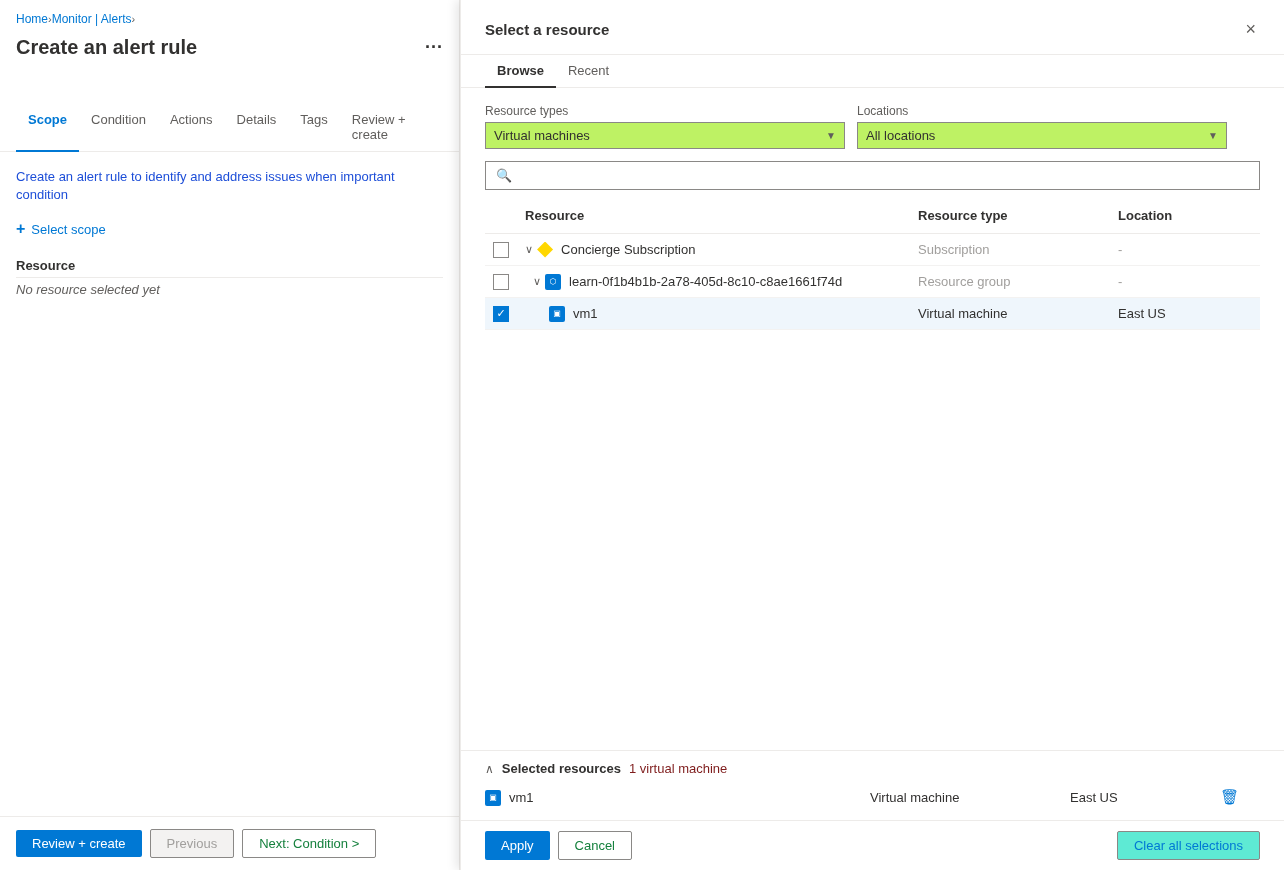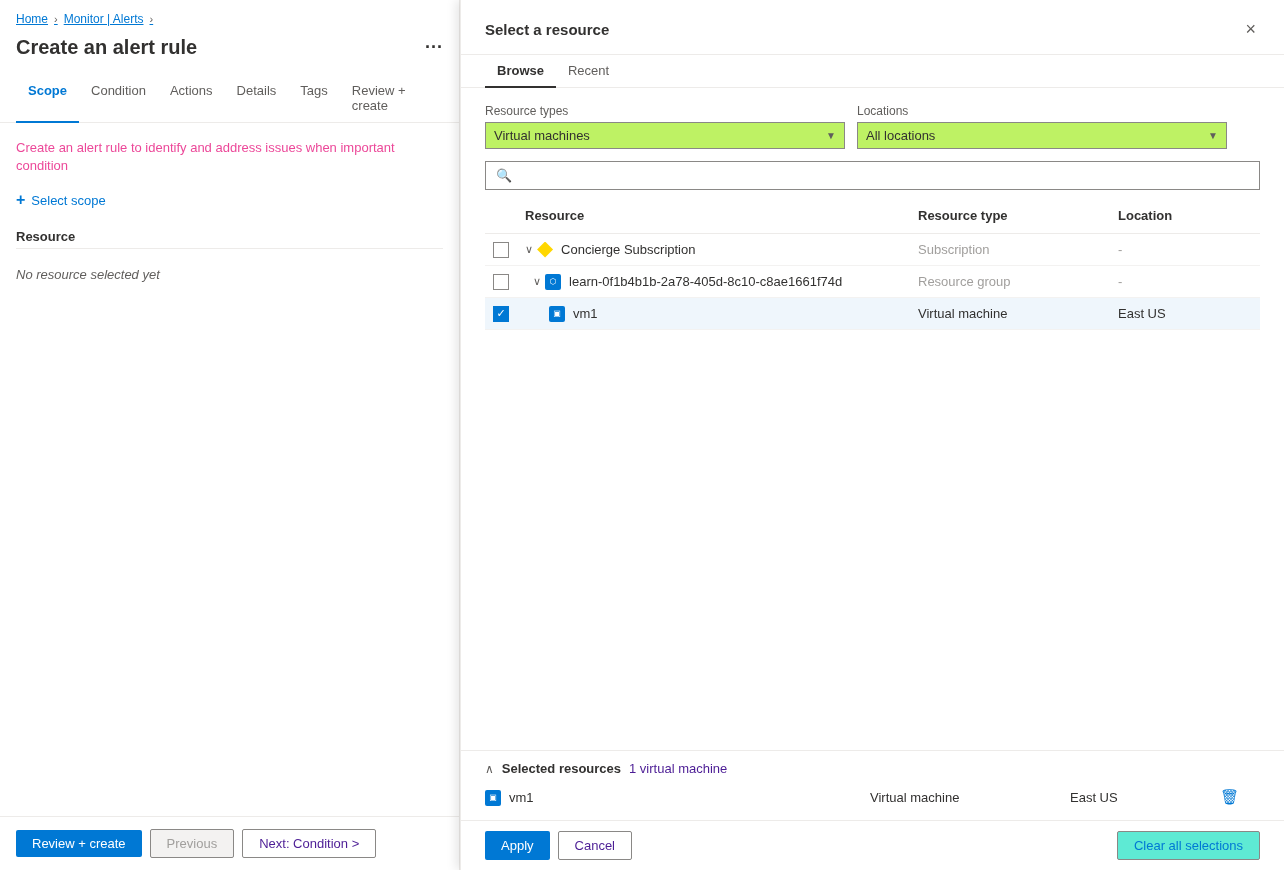--- a/index.html
+++ b/index.html
@@ -13,25 +13,23 @@
       height: 870px;
       background: #fff;
       border-right: 1px solid #edebe9;
       display: flex;
       flex-direction: column;
     }
 
     .breadcrumb {
       display: flex;
       align-items: center;
-      gap: 6px;
       padding: 12px 16px 6px;
       font-size: 12px;
       color: #0078d4;
-      text-decoration: underline;
     }
     .breadcrumb span { color: #605e5c; }
     .breadcrumb a { color: #0078d4; text-decoration: none; cursor: pointer; }
     .breadcrumb .sep { color: #605e5c; font-size: 11px; }
 
     .page-title {
       display: flex;
       align-items: center;
       gap: 8px;
       padding: 4px 16px 16px;
@@ -52,34 +50,35 @@
       padding: 0 16px;
       gap: 0;
     }
     .wizard-tab {
       padding: 8px 12px;
       font-size: 13px;
       cursor: pointer;
       color: #605e5c;
       border-bottom: 2px solid transparent;
       margin-bottom: -1px;
+      margin-top: 29px;
     }
     .wizard-tab.active {
       color: #0078d4;
       border-bottom: 2px solid #0078d4;
       font-weight: 600;
     }
 
     .left-content {
       padding: 16px;
       flex: 1;
     }
     .left-desc {
       font-size: 13px;
-      color: #ec4899;
+      color: #1d4ed8;
       margin-bottom: 16px;
       line-height: 1.4;
     }
     .select-scope-btn {
       display: flex;
       align-items: center;
       gap: 6px;
       color: #0078d4;
       cursor: pointer;
       font-size: 13px;
@@ -94,42 +93,42 @@
       font-weight: 600;
       font-size: 13px;
       margin-bottom: 4px;
       padding-bottom: 4px;
       border-bottom: 1px solid #edebe9;
     }
     .no-resource {
       font-size: 13px;
       color: #605e5c;
       font-style: italic;
-      margin-top: 18px;
+      margin-top: 4px;
     }
 
     .left-footer {
       display: flex;
       gap: 8px;
       padding: 12px 16px;
       border-top: 1px solid #edebe9;
       align-items: center;
     }
     .btn-primary {
       background: #0078d4;
       color: #fff;
       border: none;
       padding: 6px 16px;
       font-size: 13px;
       cursor: pointer;
       border-radius: 2px;
     }
     .btn-secondary {
       background: #fff;
-      color: #4c1d95;
+      color: #15803d;
       border: 1px solid #8a8886;
       padding: 6px 16px;
       font-size: 13px;
       cursor: pointer;
       border-radius: 2px;
     }
     .btn-secondary.disabled {
       color: #a19f9d;
       cursor: default;
       background: #f3f2f1;
@@ -312,21 +311,21 @@
       align-items: center;
       gap: 8px;
       margin-bottom: 8px;
     }
     .selected-resources-title {
       font-weight: 600;
       font-size: 13px;
     }
     .selected-resources-count {
       font-size: 13px;
-      color: #4c1d95;
+      color: #7f1d1d;
     }
     .selected-resource-row {
       display: grid;
       grid-template-columns: 24px 1fr 200px 150px 40px;
       align-items: center;
       padding: 4px 0;
     }
     .delete-icon {
       color: #0078d4;
       cursor: pointer;

